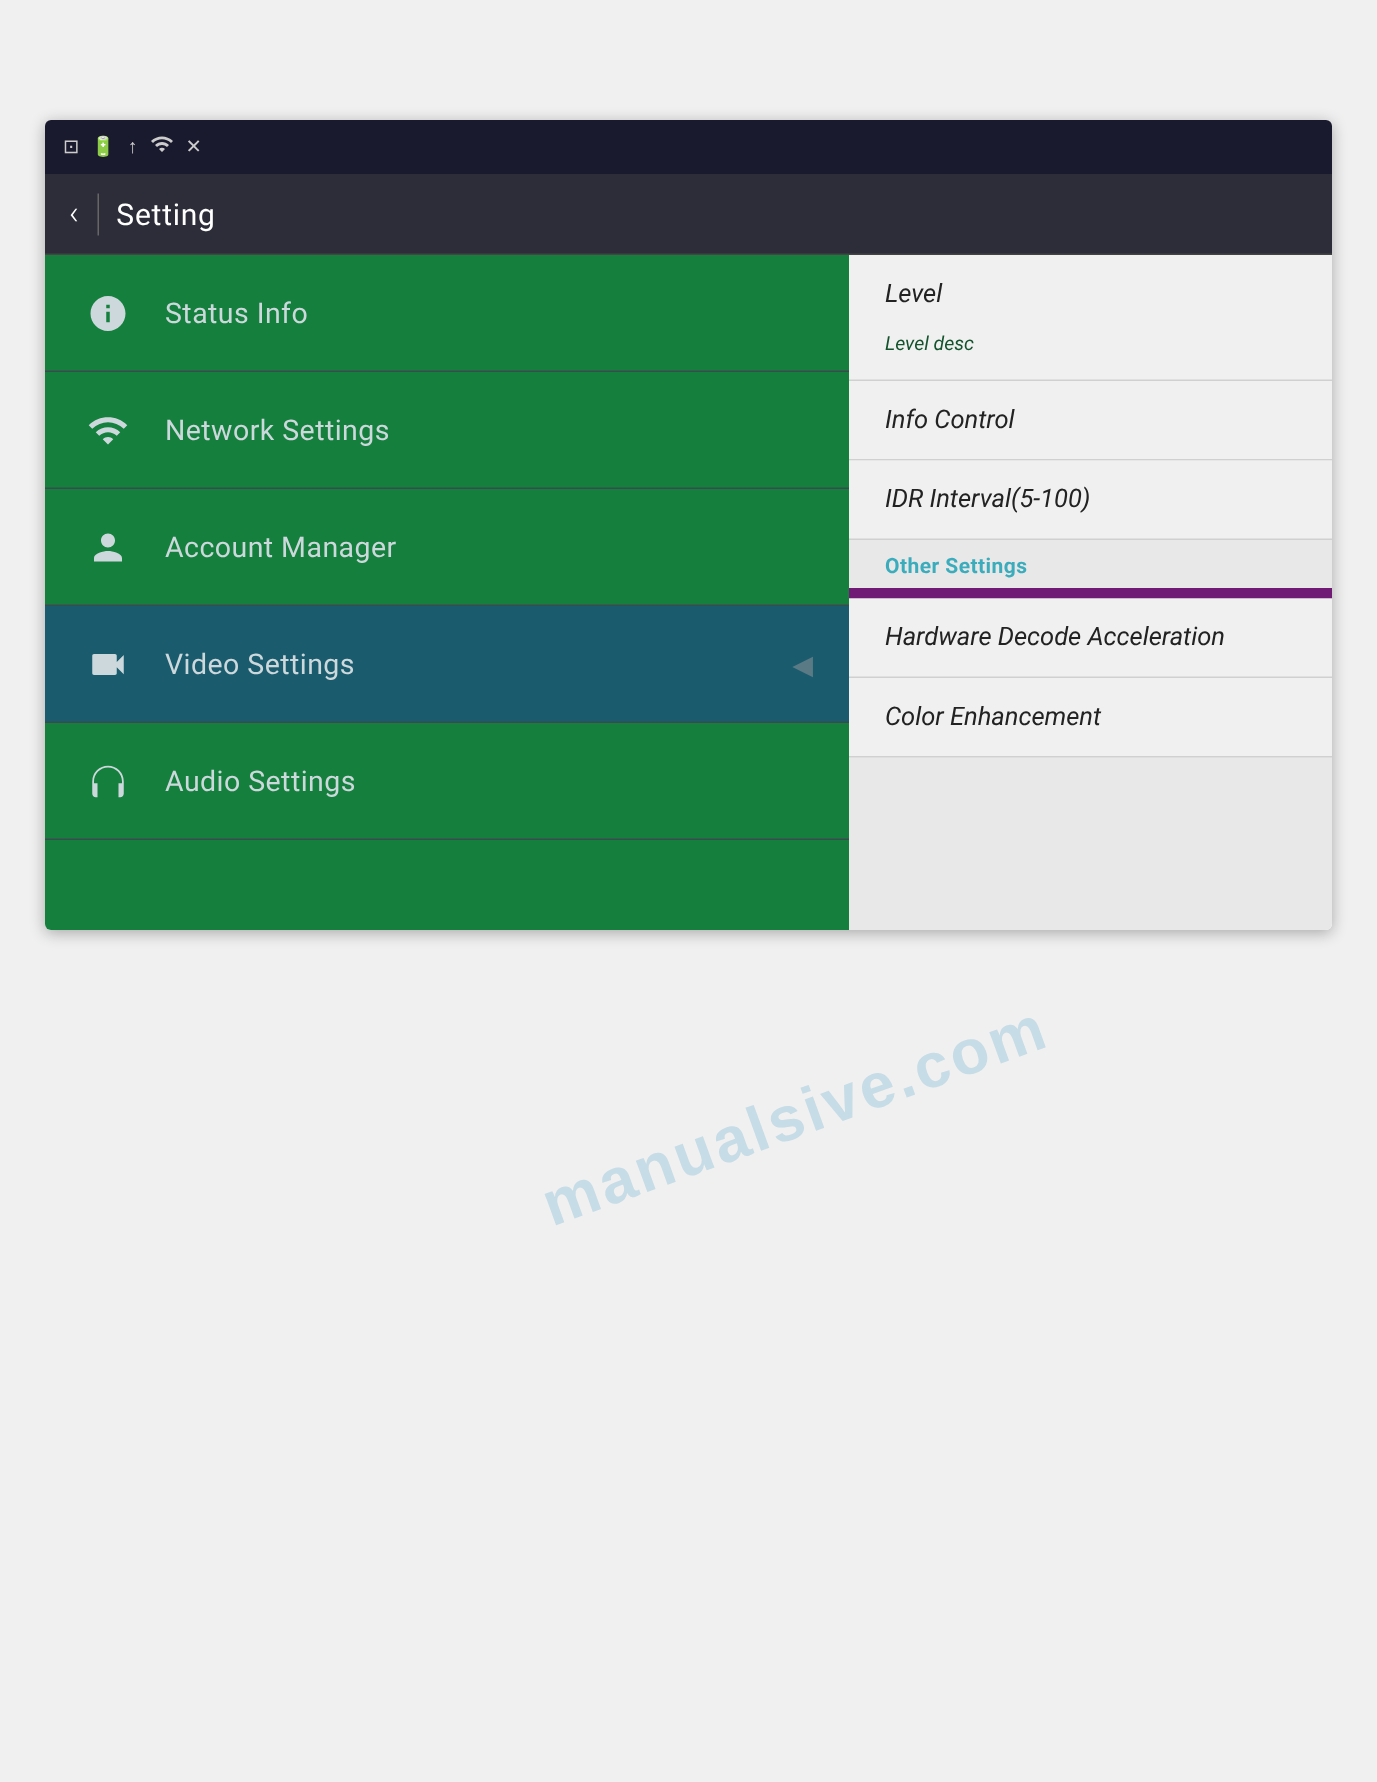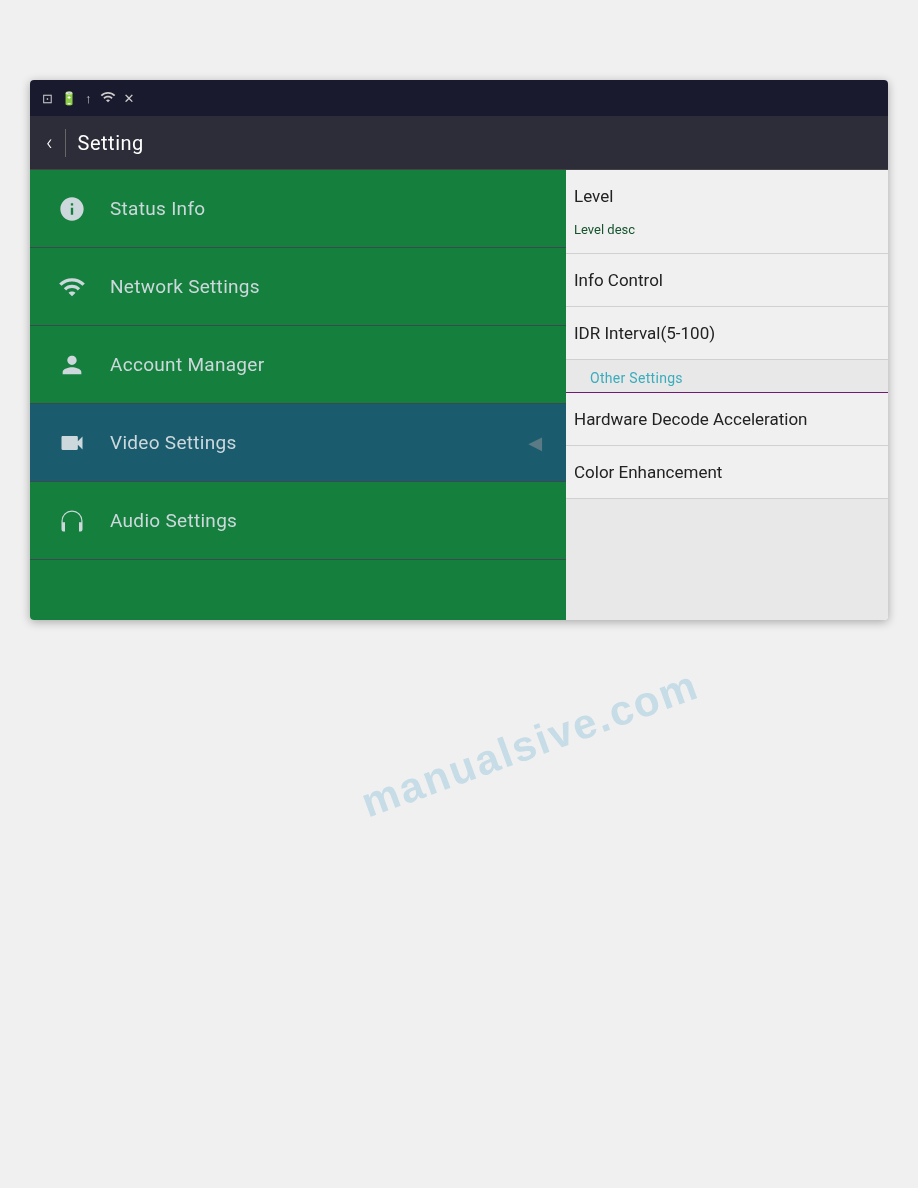--- a/index.html
+++ b/index.html
@@ -131,44 +131,45 @@
     }
 
     
     .right-panel {
       flex: 1;
       background: #e8e8e8;
       overflow-y: auto;
     }
 
     .setting-item {
-      padding: 16px 8px;
+      padding: 16px 24px;
       border-bottom: 1px solid #d0d0d0;
       background: #f0f0f0;
       cursor: pointer;
+      font-style: italic;
     }
 
     .setting-item-title {
       font-size: 17px;
       color: #222;
       font-weight: 400;
     }
 
     .setting-item-desc {
       font-size: 13px;
       color: #14532d;
       margin-top: 16px;
     }
 
     .section-header {
       padding: 10px 24px 6px;
       font-size: 14px;
       color: #3aacbc;
-      font-weight: 400;
-      border-bottom: 1px solid #701a75;
+      font-weight: 700;
+      border-bottom: 7px solid #701a75;
       background: #e8e8e8;
       letter-spacing: 0.3px;
     }
 
     
     .watermark {
       position: absolute;
       bottom: 420px;
       left: 50%;
       transform: translateX(-30%) rotate(-20deg);

